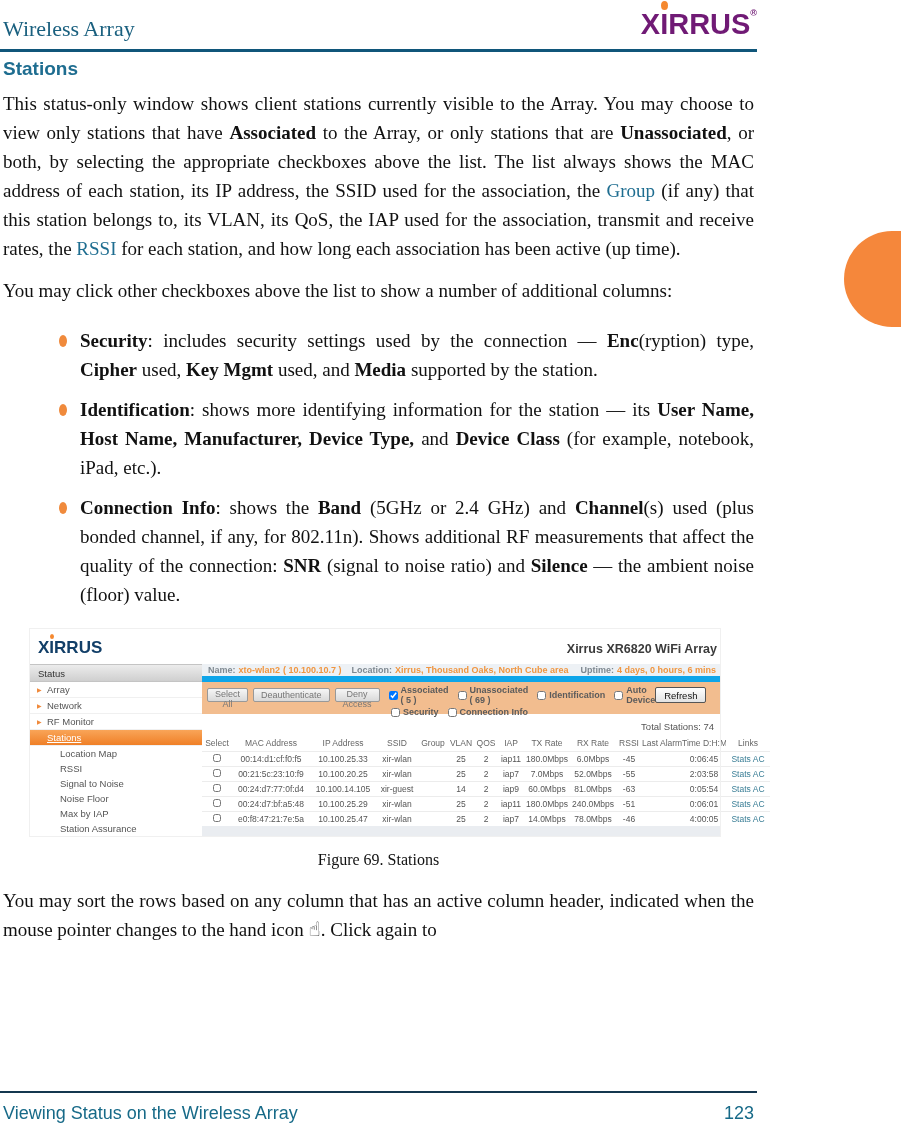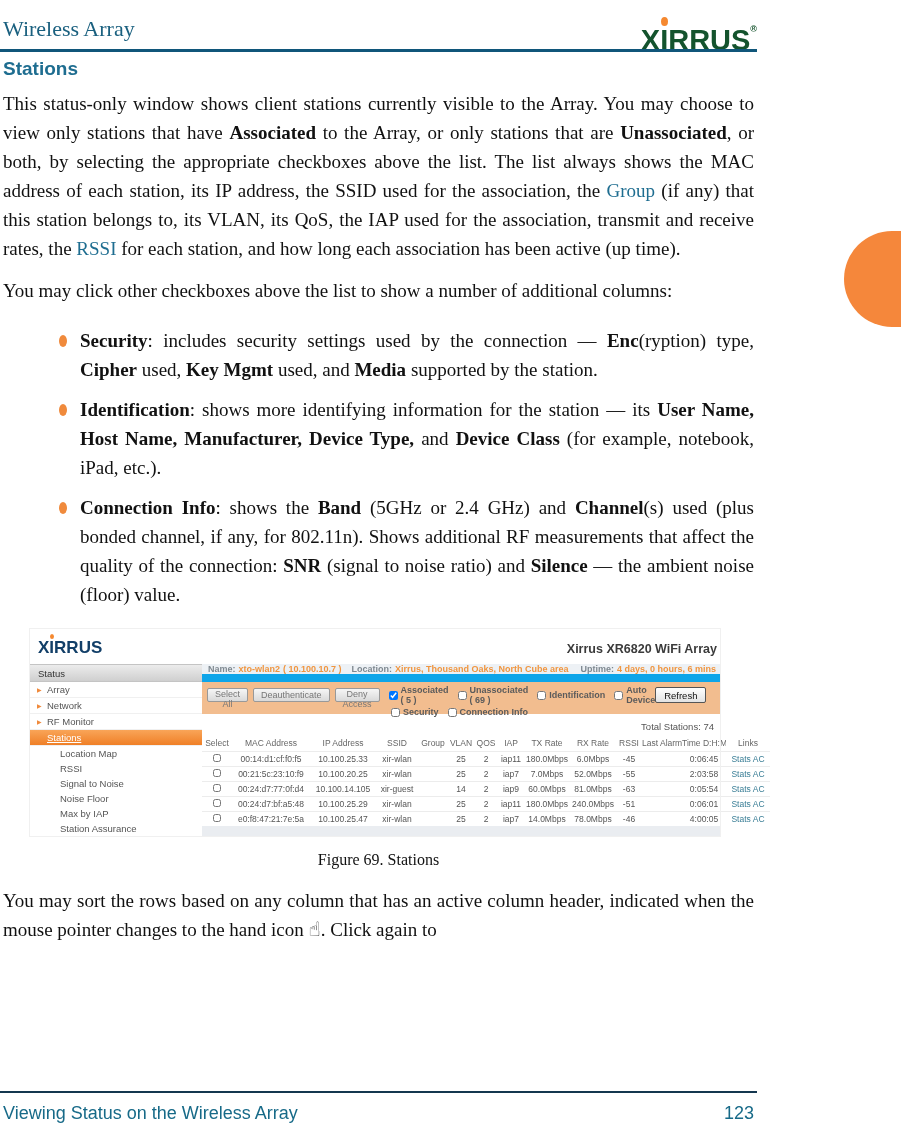--- a/index.html
+++ b/index.html
@@ -5,21 +5,21 @@
   * { margin:0; padding:0; box-sizing:border-box; }
   html,body { background:#ffffff; }
   body {
     width:901px; height:1137px; position:relative; overflow:hidden;
     font-family:"Liberation Serif", serif; color:#111;
   }
   
   .pg-header { position:absolute; top:0; left:0; width:901px; height:52px; }
   .pg-title { position:absolute; left:3px; top:16px; font-size:22px; color:#1A607F; }
   .logo { position:absolute; right:144px; top:8px; font-family:"Liberation Sans",sans-serif;
-          font-weight:bold; font-size:29px; color:#14532d; letter-spacing:0;margin-top:16px; }
+          font-weight:bold; font-size:29px; color:#701a75; letter-spacing:0; }
   .logo .i-dot { position:relative; }
   .logo .i-dot::before { content:''; position:absolute; left:1px; top:-7px; width:7px; height:9px;
           background:#F5882F; border-radius:50%; }
   .logo .reg { font-size:9px; vertical-align:top; }
   .pg-rule { position:absolute; left:0; top:49px; width:757px; height:3px; background:#10567A; }
   
   .orange-tab { position:absolute; right:0; top:231px; width:57px; height:96px;
           background:#F5873B; border-radius:48px 0 0 48px; }
   
   .content { position:absolute; left:3px; top:58px; width:751px; }
@@ -46,21 +46,21 @@
   .shot-body { display:flex; height:172px; }
   .shot-side { width:172px; flex:none; font-size:9.5px; color:#555; }
   .side-header { height:18px; line-height:17px; padding-left:8px; color:#333;
           background:linear-gradient(#ECECEC,#CFCFCF); border-top:1px solid #c4c4c4; border-bottom:1px solid #c4c4c4; }
   .side-item { height:16px; line-height:16px; padding-left:17px; position:relative; border-bottom:1px solid #f0f0f0; }
   .side-item .arrow { position:absolute; left:7px; top:0; color:#F08A3C; font-size:6px; }
   .side-item.active { background:linear-gradient(#F9A558,#EF7F27); color:#fff; }
   .side-item.active .lbl { text-decoration:underline; }
   .side-sub { height:15px; line-height:15px; padding-left:30px; }
   .shot-main { width:518px; flex:none; }
-  .info-bar { height:18px; background:#EDF1F5; border-bottom:8px solid #0ea5e9;
+  .info-bar { height:18px; background:#EDF1F5; border-bottom:6px solid #0ea5e9;
           display:flex; align-items:center; font-size:9px; white-space:nowrap; }
   .info-bar .lab { font-weight:bold; color:#7E8890; margin-left:6px; }
   .info-bar .val { color:#F0953F; font-weight:bold; margin-left:3px; }
   .info-loc-lab { margin-left:auto !important; }
   .info-up-lab { margin-left:12px !important; }
   .info-bar .pad-r { margin-right:4px; }
   .toolbar { height:32px; background:#F2BD8F; padding:3px 12px 0 0; font-size:9px; }
   .tb-row1 { display:flex; align-items:center; }
   .tb-btn { font-family:"Liberation Sans",sans-serif; font-size:9px; color:#777; height:14px;
           background:linear-gradient(#f6f6f6,#d9d9d9); border:1px solid #999; border-radius:2px;

